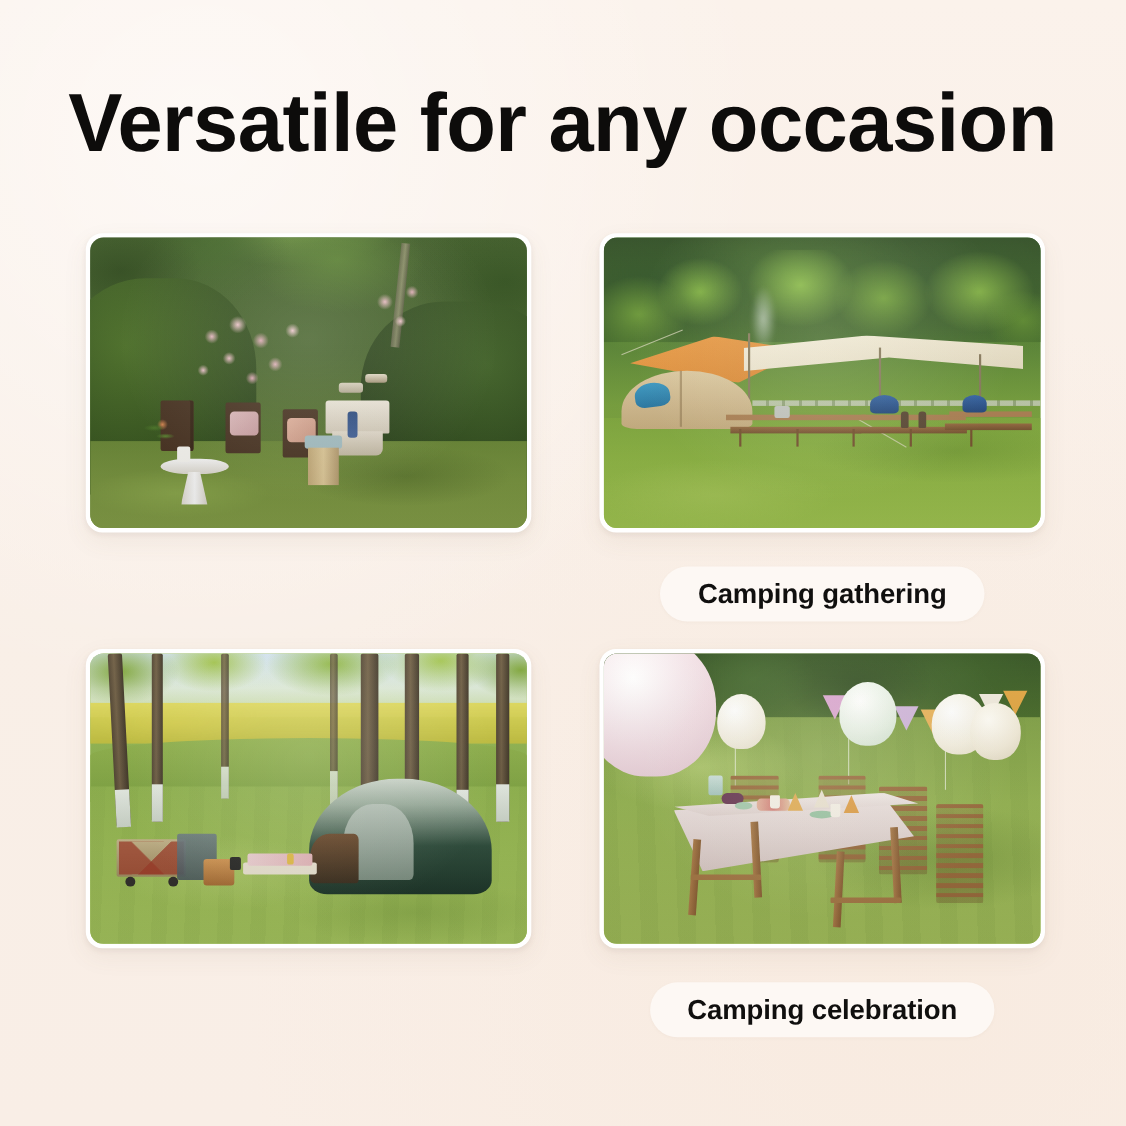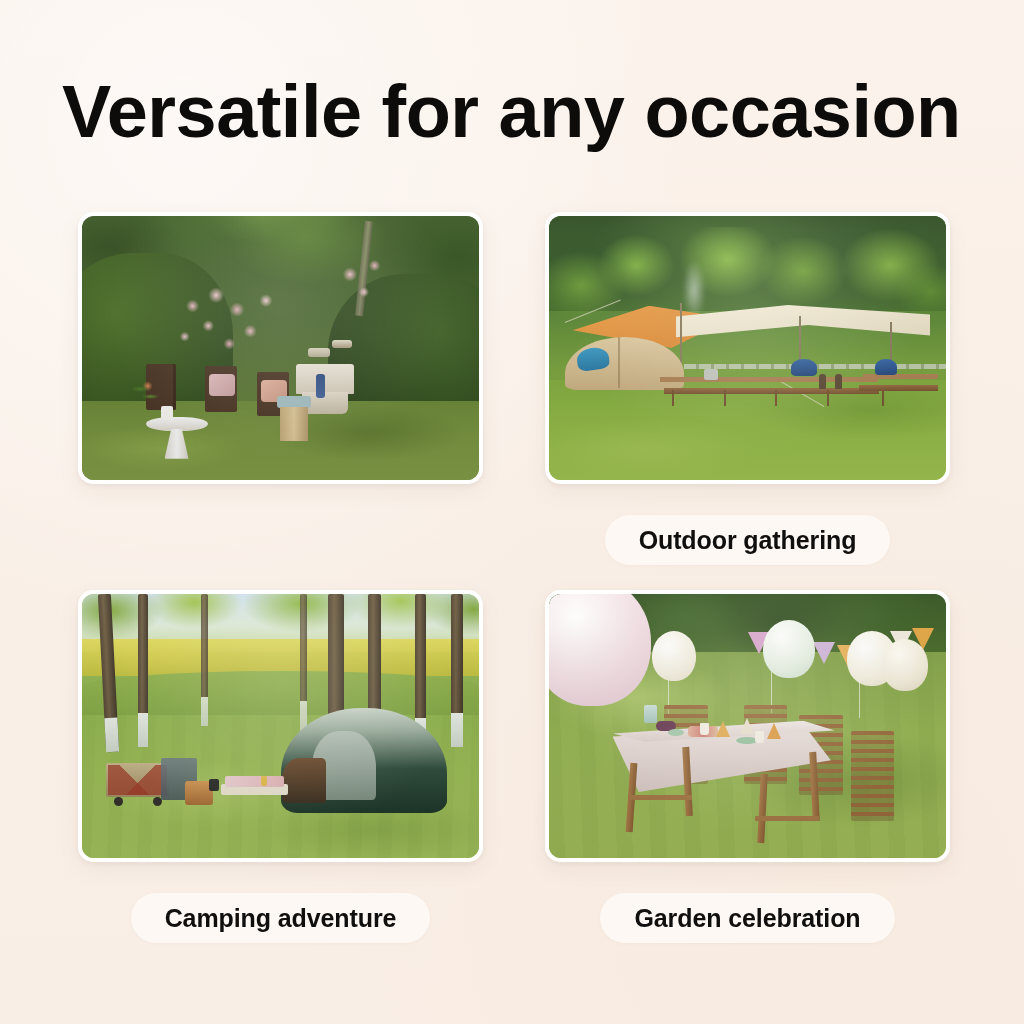--- a/index.html
+++ b/index.html
@@ -652,21 +652,21 @@
           <div class="f-leg" style="left:70%"></div>
           <div class="f-leg" style="left:84%"></div>
           <div class="f-cooler"></div>
           <div class="f-blue1"></div>
           <div class="f-blue2"></div>
           <div class="f-person" style="left:68%"></div>
           <div class="f-person" style="left:72%"></div>
         </div>
       </div>
       <div class="caption-wrap">
-        <span class="caption">Outdoor gathering</span>
+        <span class="caption">Camping gathering</span>
       </div>
     </div>
 
     <div class="card col-l row-b">
       <div class="photo-frame">
         <div class="photo p-camp" aria-label="Dark green dome tent pitched among whitewashed tree trunks with a picnic wagon, folding table and yellow forsythia hedge behind">
           <div class="c-sky"></div>
           <div class="c-forsythia"></div>
           <div class="c-hill"></div>
           <div class="c-lawn"></div>
@@ -686,23 +686,20 @@
           <div class="c-wheel" style="left:8%"></div>
           <div class="c-wheel" style="left:18%"></div>
           <div class="c-chair"></div>
           <div class="c-basket"></div>
           <div class="c-ltable"></div>
           <div class="c-cloth"></div>
           <div class="c-kettle"></div>
           <div class="c-bottle"></div>
         </div>
       </div>
-      <div class="caption-wrap">
-        <span class="caption">Camping adventure</span>
-      </div>
     </div>
 
     <div class="card col-r row-b">
       <div class="photo-frame">
         <div class="photo p-party" aria-label="Wooden table with pale pink tablecloth, folding chairs, party food, pastel balloons and triangular bunting on a sunlit lawn">
           <div class="y-trees"></div>
           <div class="y-lawn"></div>
 
           <div class="y-bunting">
             <div class="y-flag f1" style="left:0%;  top:22%"></div>
@@ -743,18 +740,18 @@
           <div class="y-plate pl1"></div>
           <div class="y-plate pl2"></div>
           <div class="y-cone cn1" style="left:42%; top:48%"></div>
           <div class="y-cone cn2" style="left:48%; top:47%"></div>
           <div class="y-cone cn3" style="left:55%; top:49%"></div>
           <div class="y-cup" style="left:52%; top:52%"></div>
           <div class="y-cup" style="left:38%; top:49%"></div>
         </div>
       </div>
       <div class="caption-wrap">
-        <span class="caption">Garden celebration</span>
+        <span class="caption">Camping celebration</span>
       </div>
     </div>
 
   </div>
 </div>
 
 </body></html>

